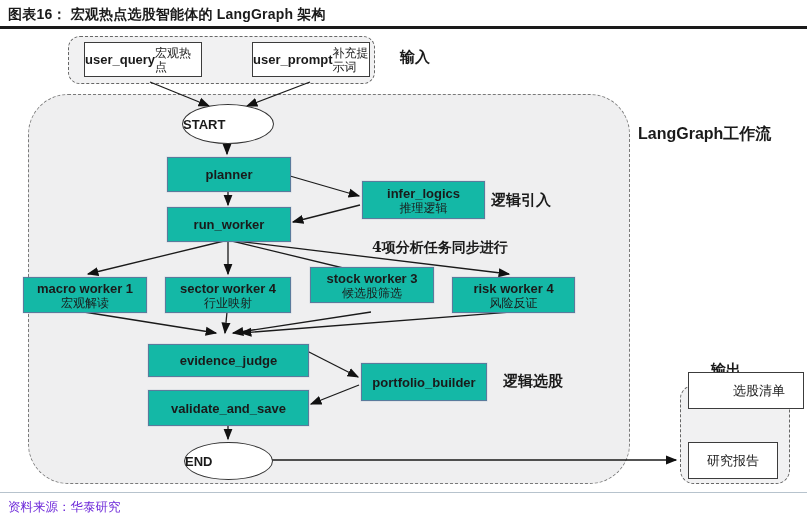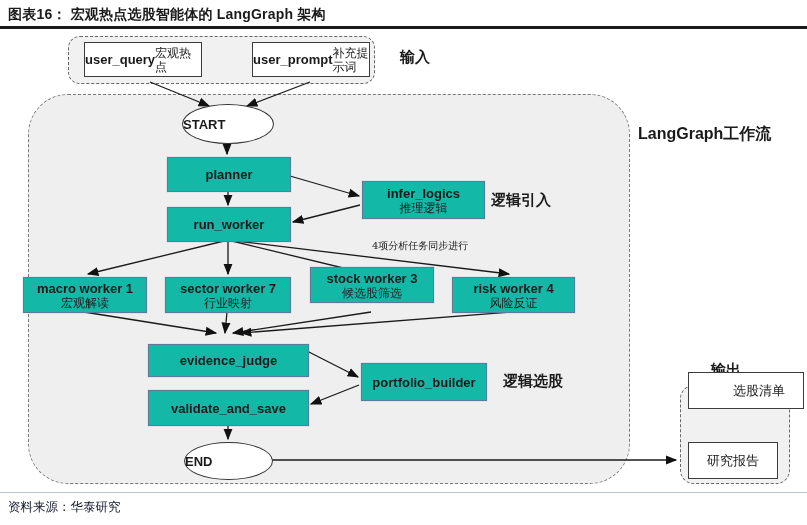--- a/index.html
+++ b/index.html
@@ -21,24 +21,24 @@
   .io-node{background:#ffffff;border:1.4px solid #3c3c3c;display:flex;flex-direction:row;align-items:center;justify-content:center;z-index:3;}
   
   .node{background:#14b8a6;border:1.5px solid #5a7b9c;display:flex;flex-direction:column;align-items:center;justify-content:center;z-index:3;box-shadow:0 0 0 0.5px rgba(90,123,156,.2);}
   .en{font-weight:bold;font-size:13px;line-height:15px;}
   .cn{font-size:12px;line-height:14px;font-family:"DejaVu Serif","DejaVu Sans",serif;}
   
   .ellipse{background:#ffffff;border:1.4px solid #333;border-radius:50%;display:flex;align-items:center;font-weight:bold;font-size:13px;z-index:3;}
   
   .side-label{font-weight:bold;font-size:15px;font-family:"DejaVu Serif","DejaVu Sans",serif;z-index:3;}
   .wf-label{font-weight:bold;font-size:16px;z-index:3;font-family:"Liberation Sans","DejaVu Sans",sans-serif;}
-  .note{font-weight:normal;font-size:10px;font-family:"DejaVu Serif","DejaVu Sans",serif;z-index:3;}
+  .note{font-weight:bold;font-size:14px;font-family:"DejaVu Serif","DejaVu Sans",serif;z-index:3;}
   
   .src-rule{left:0;top:492px;width:807px;height:1px;background:#b7c3cd;}
-  .source{left:8px;top:499px;font-size:12.5px;color:#0f172a;font-family:"DejaVu Serif",serif;}
+  .source{left:8px;top:499px;font-size:12.5px;color:#6d28d9;font-family:"DejaVu Serif",serif;}
   svg.wires{position:absolute;left:0;top:0;z-index:2;}
 </style>
 </head>
 <body>
 
 <div class="abs fig-title">图表16：  宏观热点选股智能体的 LangGraph 架构</div>
 <div class="abs title-rule"></div>
 
 <div class="abs dash-group input-group"></div>
 <div class="abs main-box"></div>
@@ -102,21 +102,21 @@
   <div class="en">run_worker</div>
 </div>
 
 <div class="abs note" style="left:372px;top:239px;">4项分析任务同步进行</div>
 
 <div class="abs node" style="left:23px;top:277px;width:122px;height:34px;">
   <div class="en">macro worker 1</div>
   <div class="cn">宏观解读</div>
 </div>
 <div class="abs node" style="left:165px;top:277px;width:124px;height:34px;">
-  <div class="en">sector worker 7</div>
+  <div class="en">sector worker 4</div>
   <div class="cn">行业映射</div>
 </div>
 <div class="abs node" style="left:310px;top:267px;width:122px;height:34px;">
   <div class="en">stock worker 3</div>
   <div class="cn">候选股筛选</div>
 </div>
 <div class="abs node" style="left:452px;top:277px;width:121px;height:34px;">
   <div class="en">risk worker 4</div>
   <div class="cn">风险反证</div>
 </div>

